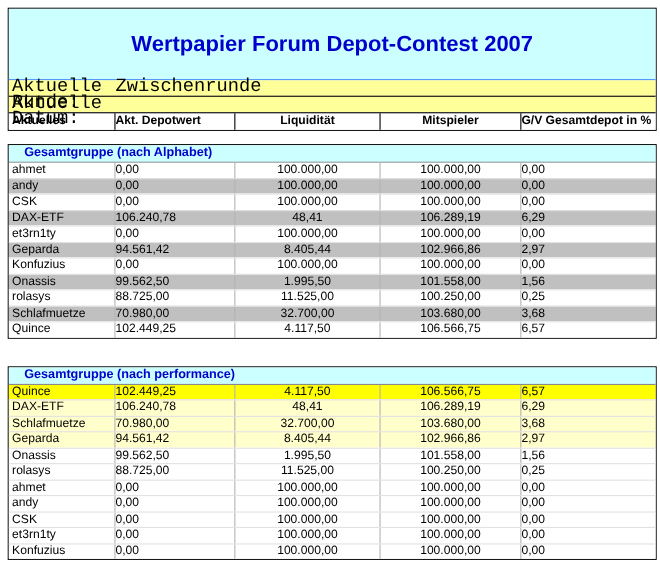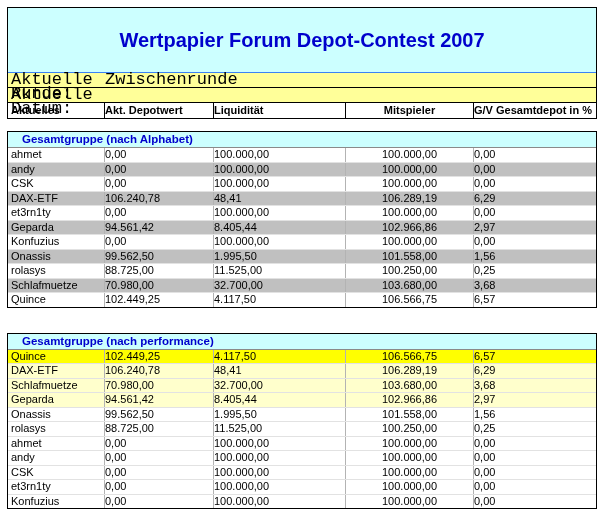--- a/index.html
+++ b/index.html
@@ -18,21 +18,21 @@
   .b-top{border-top:1px solid #000;}
   .inforow{display:flex;height:14px;line-height:14px;font-size:17px;font-family:Liberation Mono, monospace;}
   .inforow .lbl{width:97px;padding-left:3px;box-sizing:border-box;flex:none;}
   .inforow .val{flex:1;}
 
   
   .colhdr{display:flex;height:15px;line-height:15px;font-size:11px;font-weight:bold;background:#fff;}
   .c{box-sizing:border-box;overflow:hidden;white-space:nowrap;}
   .c0{width:97px;text-align:left;padding-left:3px;flex:none;}
   .c1{width:109px;flex:none;}
-  .c2{width:132px;text-align:left;flex:none;}
+  .c2{width:132px;text-align:center;flex:none;}
   .c3{width:128px;text-align:center;flex:none;}
   .c4{flex:1;text-align:left;}
   .colhdr .c0,.colhdr .c1,.colhdr .c2,.colhdr .c3{border-right:1px solid #000;}
 
   
   .section{margin-top:12px;}
   .section.second{margin-top:25px;}
   .sechead{background:#CCFFFF;color:#0000CC;font-weight:bold;font-size:11.5px;
            height:15px;line-height:15px;padding-left:14px;border-bottom:1px solid #8a8a8a;}
   .row{display:flex;height:13.5px;line-height:13.5px;font-size:11px;background:#fff;}

